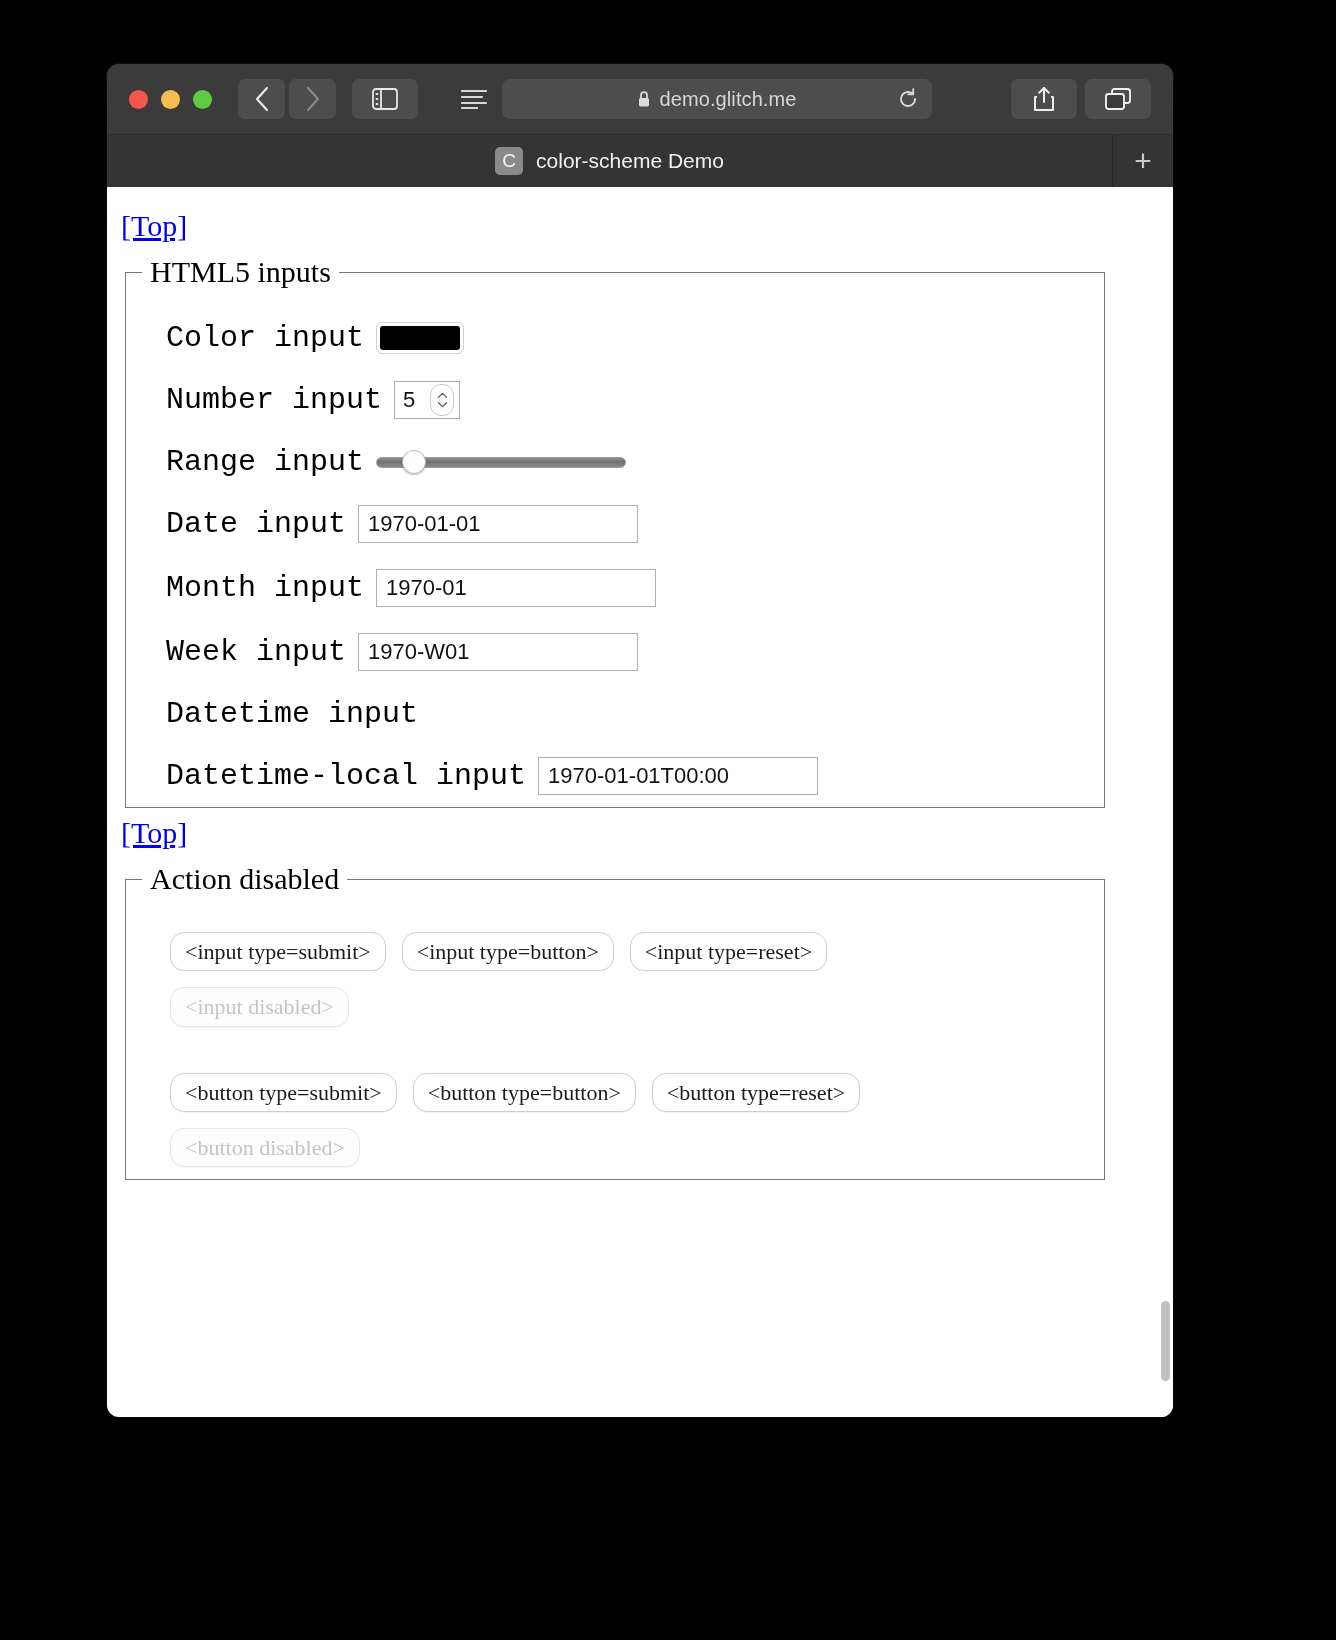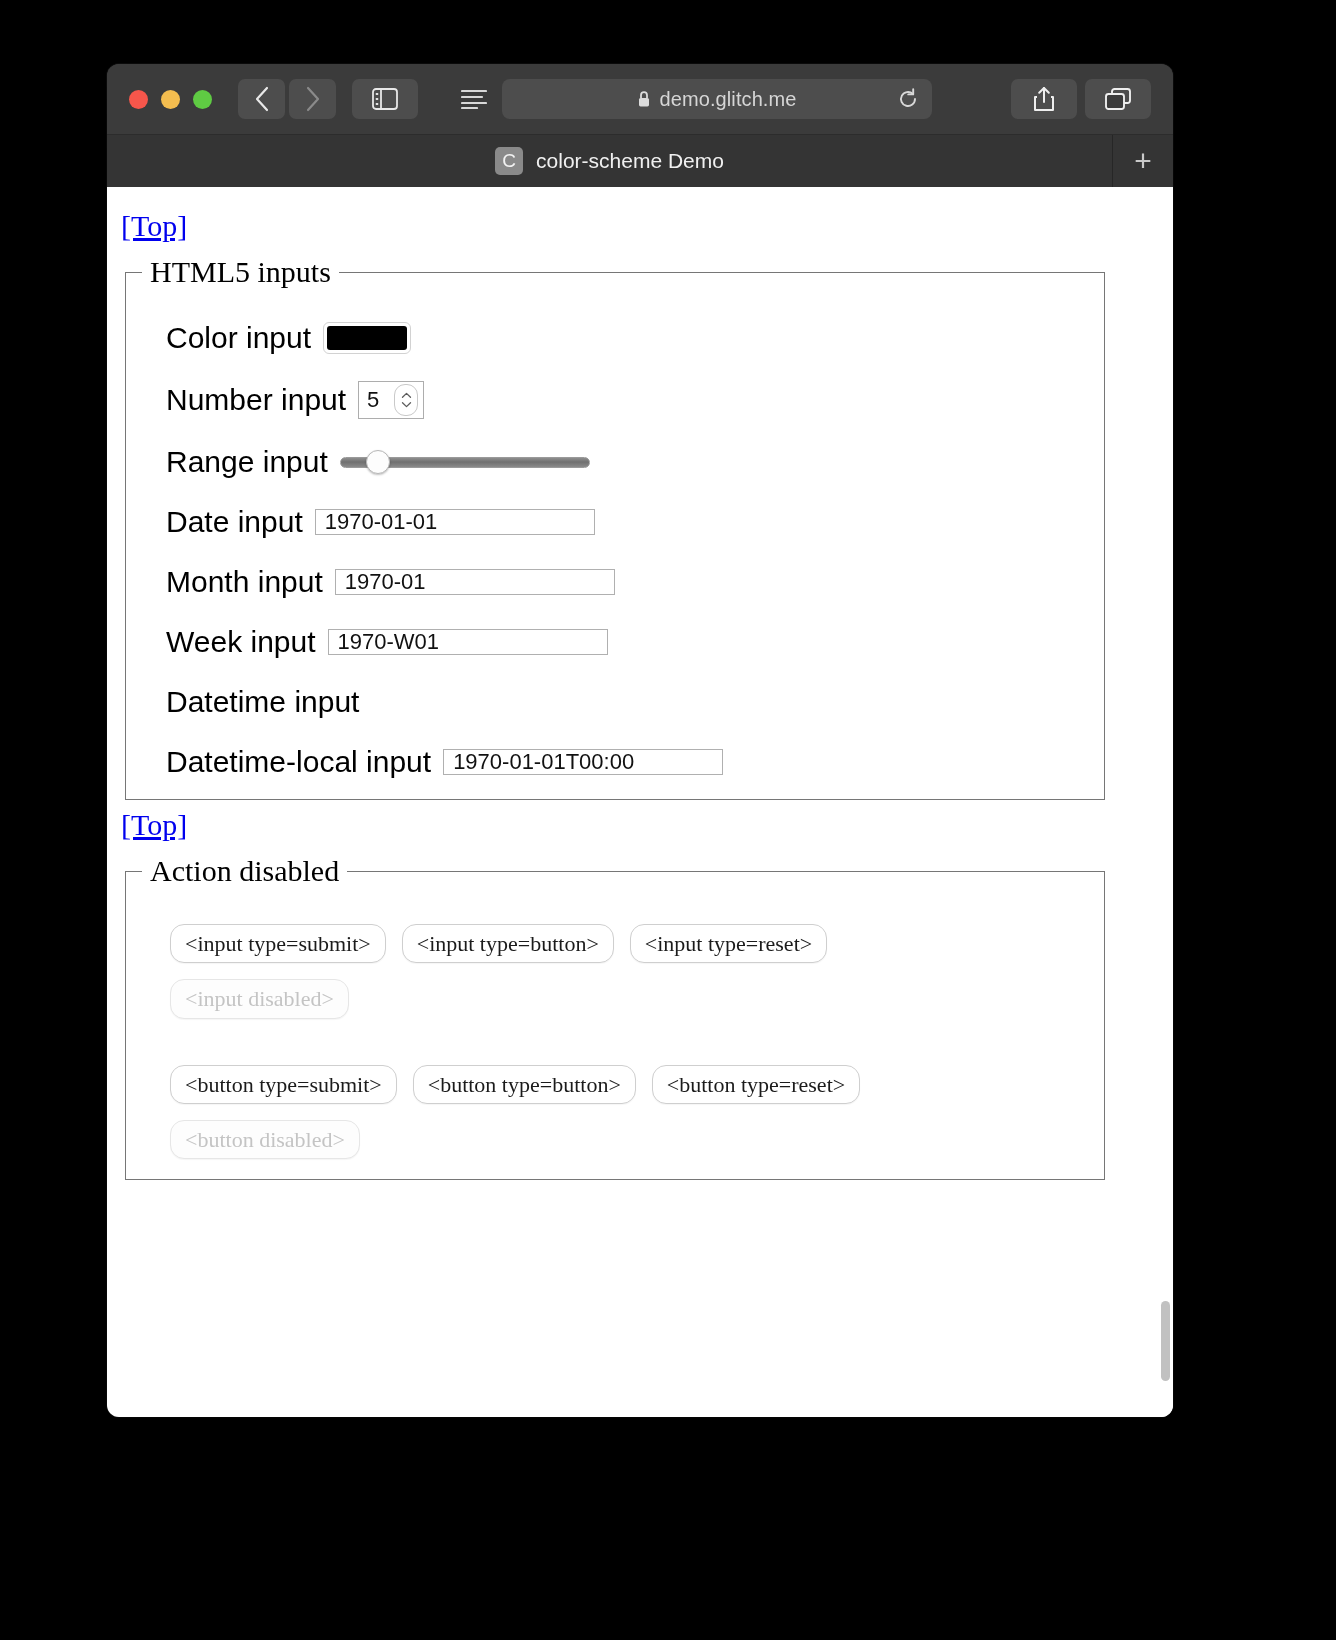--- a/index.html
+++ b/index.html
@@ -215,36 +215,36 @@
     font-family: "Liberation Serif", serif;
     font-size: 30px;
     color: #0000ee;
     text-decoration: underline;
     margin: 8px 0 12px 14px;
   }
 
   fieldset.section {
     margin: 0 52px 0 18px;
     border: 1px solid #767676;
-    padding: 6px 16px 20px 16px;
+    padding: 6px 16px 12px 16px;
   }
   fieldset.section legend {
     font-family: "Liberation Serif", serif;
     font-size: 30px;
     padding: 0 8px;
     color: #000;
   }
 
   .field-row {
     display: flex;
     align-items: center;
     margin: 26px 0 0 24px;
   }
   .field-label {
-    font-family: Liberation Sans, sans-serif;
+    font-family: Liberation Mono, monospace;
     font-size: 30px;
     color: #000;
     white-space: nowrap;
     margin-right: 12px;
   }
 
   
   .color-swatch {
     width: 88px;
     height: 32px;
@@ -319,21 +319,21 @@
     border-radius: 50%;
     background: #fdfdfd;
     border: 1px solid #b8b8b8;
     box-shadow: 0 1px 2px rgba(0,0,0,0.25);
   }
 
   
   .text-input {
     border: 1px solid #b0b0b0;
     background: #fff;
-    height: 26px;
+    height: 38px;
     display: flex;
     align-items: center;
     padding: 0 9px;
     box-sizing: border-box;
     font-family: "Liberation Sans", sans-serif;
     font-size: 22px;
     color: #111;
   }
   .w-date   { width: 280px; }
   .w-month  { width: 280px; }

